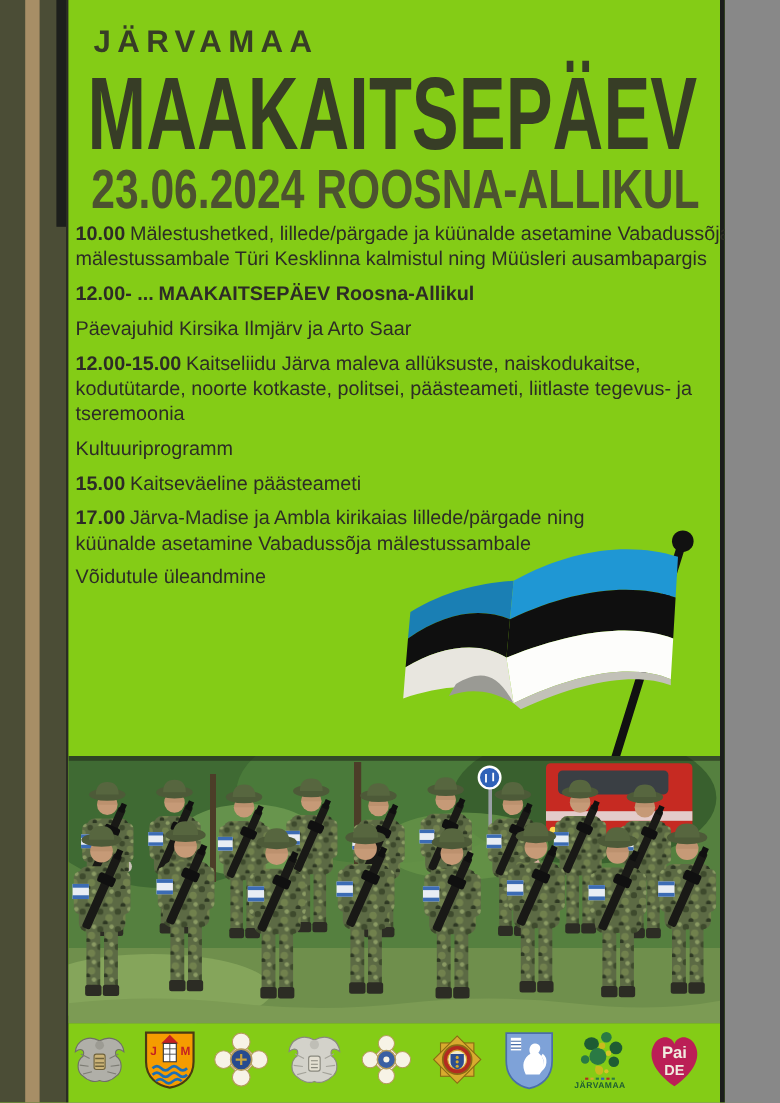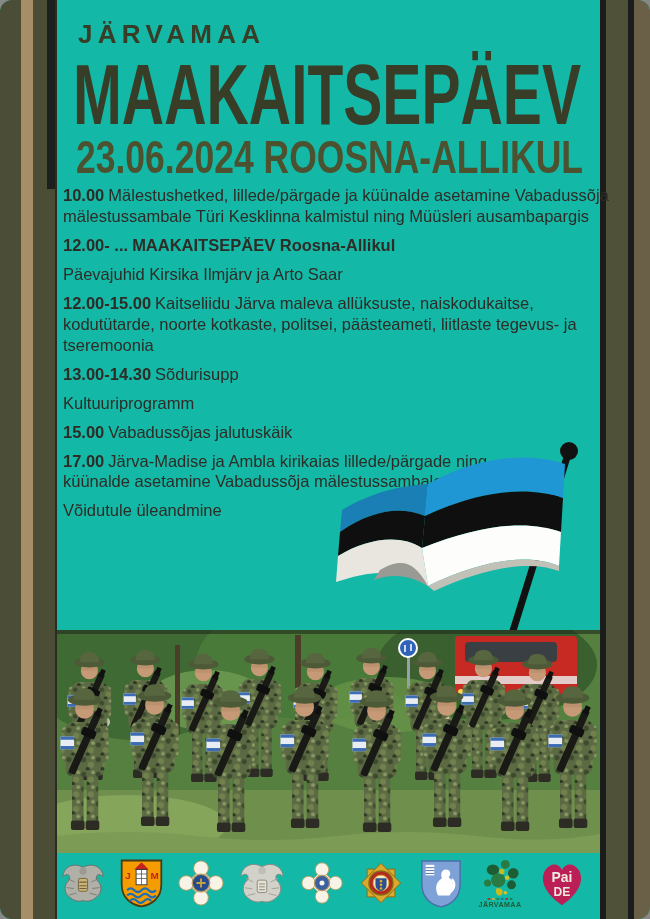--- a/index.html
+++ b/index.html
@@ -1,18 +1,18 @@
 <!DOCTYPE html>
 <html><head>
 <meta charset="utf-8">
 <style>
   html,body{margin:0;padding:0;background:#888;}
   #poster{
-    position:relative;width:650px;height:919px;overflow:hidden;
-    background:#14b8a6;font-family:"Liberation Sans",sans-serif;border-radius:12px;
+    position:relative;width:604px;height:919px;overflow:hidden;
+    background:#84cc16;font-family:"Liberation Sans",sans-serif;
   }
   
   .fl-olive{position:absolute;left:0;top:0;width:55px;height:919px;background:#4b4d36;}
   .fl-tan{position:absolute;left:21px;top:0;width:12px;height:919px;background:#a78e66;}
   .fl-edge{position:absolute;left:55px;top:0;width:2px;height:919px;background:#2a2c23;}
   .fl-blacktop{position:absolute;left:47px;top:0;width:9px;height:189px;background:#1d1f1c;}
   .fr-black1{position:absolute;left:600px;top:0;width:6px;height:919px;background:#1b1d1c;}
   .fr-olive{position:absolute;left:606px;top:0;width:22px;height:919px;background:#4f5138;}
   .fr-black2{position:absolute;left:628px;top:0;width:6px;height:919px;background:#1b1d1c;}
   .fr-brown{position:absolute;left:634px;top:0;width:16px;height:919px;background:#6a6047;}
@@ -60,25 +60,24 @@
       <p class="sched-item"><b class="t">10.00</b><span>Mälestushetked, lillede/pärgade ja küünalde asetamine Vabadussõja mälestussambale Türi Kesklinna kalmistul ning Müüsleri ausambapargis</span></p>
 
 
       <p class="sched-item bold-all gap-before"><b class="t">12.00- ...</b><span>MAAKAITSEPÄEV Roosna-Allikul</span></p>
 
       <p class="sched-item"><span>Päevajuhid Kirsika Ilmjärv ja Arto Saar</span></p>
 
       <p class="sched-item"><b class="t">12.00-15.00</b><span>Kaitseliidu Järva maleva allüksuste, naiskodukaitse, kodutütarde, noorte kotkaste, politsei, päästeameti, liitlaste tegevus- ja tseremoonia</span></p>
 
 
-      <p class="sched-item"><b class="t">13.00-14.30</b><span>Sõdurisupp</span></p>
 
       <p class="sched-item"><span>Kultuuriprogramm</span></p>
 
-      <p class="sched-item"><b class="t">15.00</b><span>Vabadussõjas jalutuskäik</span></p>
+      <p class="sched-item"><b class="t">15.00</b><span>Kaitseväeline päästeameti</span></p>
 
 
       <p class="sched-item narrow gap-before"><b class="t">17.00</b><span>Järva-Madise ja Ambla kirikaias lillede/pärgade ning küünalde asetamine Vabadussõja mälestussambale</span></p>
 
       <p class="sched-item"><span>Võidutule üleandmine</span></p>
     </div>
 
   <svg class="flag-svg" width="255" height="205" viewBox="0 0 255 205">
 
     <line x1="240" y1="22" x2="184" y2="202" stroke="#111" stroke-width="7" stroke-linecap="round"></line>

